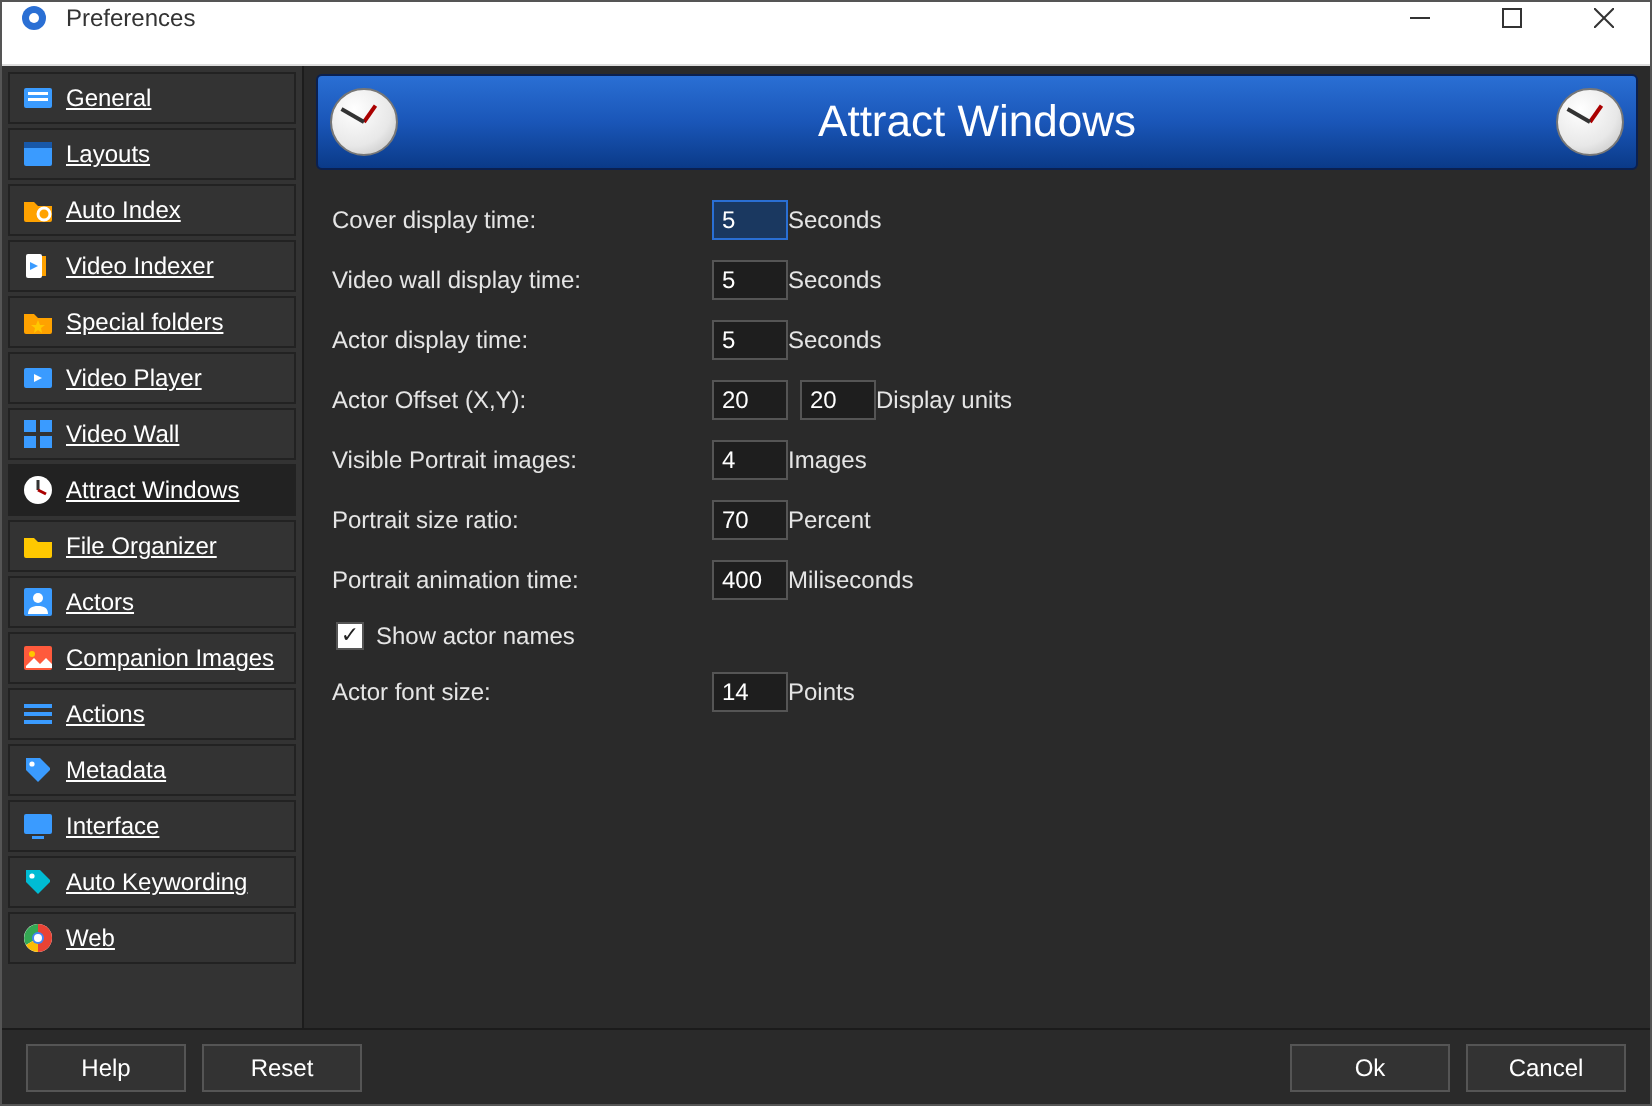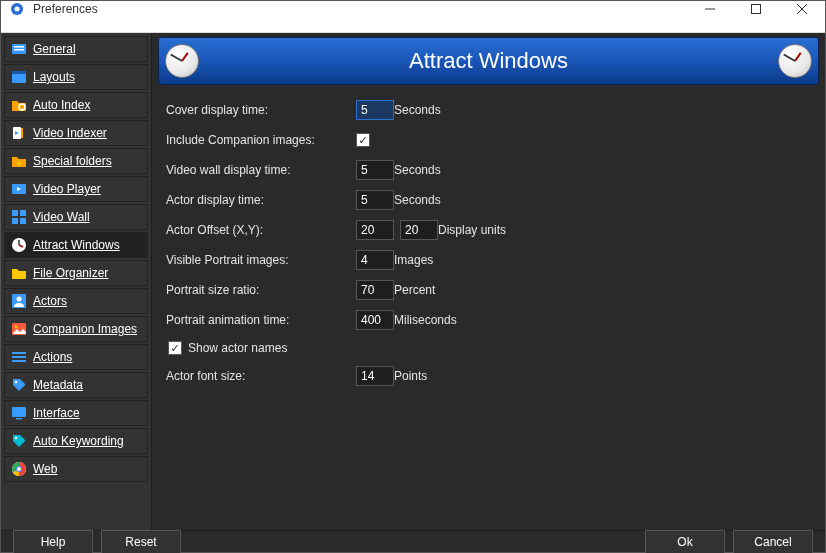--- a/index.html
+++ b/index.html
@@ -29,21 +29,21 @@
 .row { display: flex; align-items: center; height: 30px; }
 .row-label { width: 190px; }
 .input-num { width: 38px; height: 20px; background: #1e1e1e; color: #fff; border: 1px solid #555; font-size: 12px; padding: 0 4px; text-align: left; }
 .input-num.hl { border: 1px solid #2a6fd4; background:#1a3860; }
 .unit { }
 .pair .input-num + .input-num { margin-left: 6px; }
 .cb { width: 14px; height: 14px; background: #fff; border: 1px solid #555; display: inline-flex; align-items: center; justify-content: center; color:#222; font-size:11px; line-height:0; }
 .cb.checked::after { content:'✓'; }
 .indented-check { display:flex; align-items:center; gap:6px; padding-left:2px; height:26px; }
 
-.footer { height: 22px; background: #2a2a2a; border-top: 1px solid #1b1b1b; display: flex; align-items: center; padding: 0 12px; gap: 8px; }
+.footer { height: 38px; background: #2a2a2a; border-top: 1px solid #1b1b1b; display: flex; align-items: center; padding: 0 12px; gap: 8px; }
 .footer .spacer { flex: 1; }
 .btn { width: 80px; height: 24px; background: #333; border: 1px solid #555; color: #fff; font-size: 12px; display:flex; align-items:center; justify-content:center; cursor: default; }
 
 
 .ic-blue{fill:#3a9bff}.ic-orange{fill:#ffa200}.ic-yellow{fill:#ffc800}.ic-white{fill:#fff}.ic-teal{fill:#00bcd4}.ic-red{fill:#ff5a3c}
 </style>
 </head>
 <body>
 
 <div class="window">
@@ -207,24 +207,20 @@
       </div>
 
       <div class="settings">
 
         <div class="row">
           <span class="row-label">Cover display time:</span>
           <input class="input-num hl" value="5" style="">
           <span class="unit">Seconds</span>
         </div>
 
-        <div class="row">
-          <span class="row-label">Include Companion images:</span>
-          <span class="cb checked"></span>
-        </div>
 
         <div class="row">
           <span class="row-label">Video wall display time:</span>
           <input class="input-num" value="5" style="">
           <span class="unit">Seconds</span>
         </div>
 
         <div class="row">
           <span class="row-label">Actor display time:</span>
           <input class="input-num" value="5" style="">

